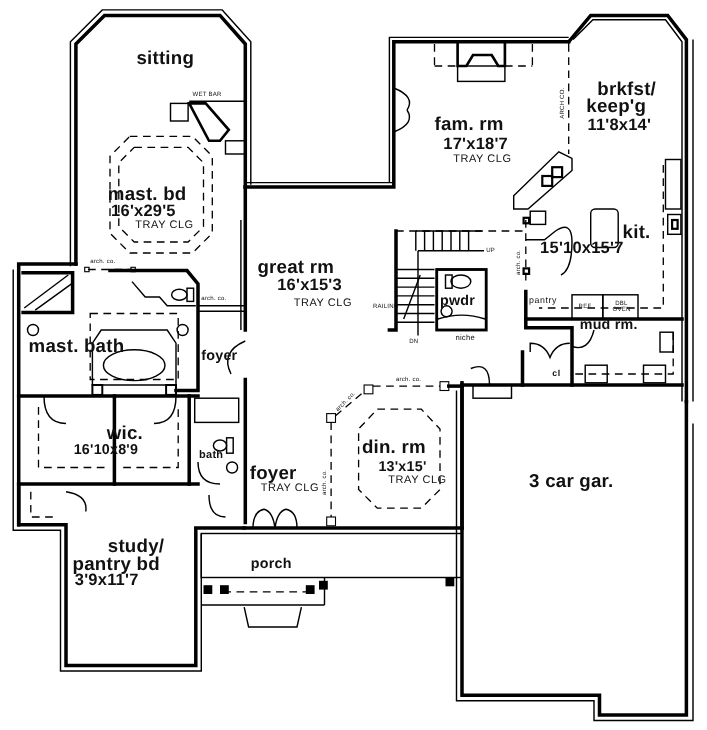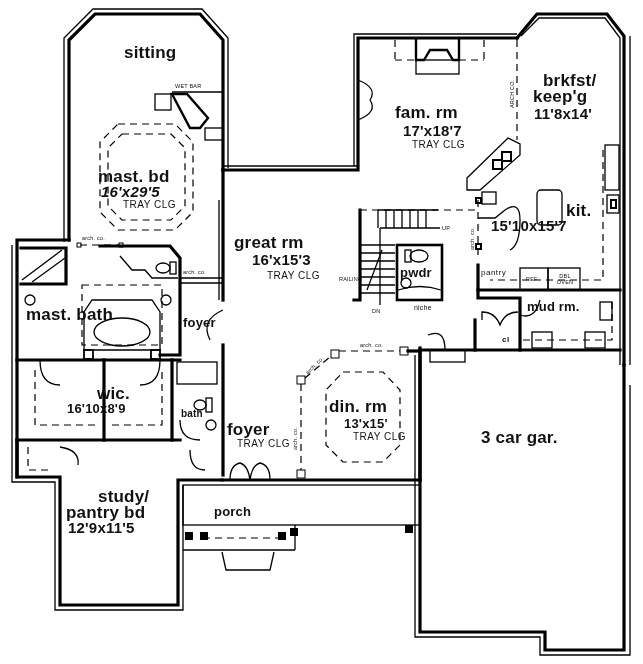--- a/index.html
+++ b/index.html
@@ -211,21 +211,21 @@
     <rect class="wt" x="585" y="332" width="20" height="16"></rect>
     <rect class="wt" x="600" y="302" width="12" height="18"></rect>
     <path class="wt" d="M520,315 Q535,320 540,300"></path>
   </g>
 </svg>
 
 <div class="lbl big" style="left:124px;top:44px;">sitting</div>
 <div class="lbl tiny" style="left:175px;top:84px;">WET BAR</div>
 
 <div class="lbl big" style="left:98px;top:168px;">mast. bd</div>
-<div class="lbl dim" style="left:101px;top:184px;font-style:italic;">16'x29'5</div>
+<div class="lbl dim" style="left:101px;top:184px;">16'x29'5</div>
 <div class="lbl tray" style="left:123px;top:200px;">TRAY CLG</div>
 
 <div class="lbl big" style="left:234px;top:234px;">great  rm</div>
 <div class="lbl dim" style="left:252px;top:252px;">16'x15'3</div>
 <div class="lbl tray" style="left:267px;top:271px;">TRAY CLG</div>
 
 <div class="lbl big" style="left:395px;top:104px;">fam. rm</div>
 <div class="lbl dim" style="left:403px;top:123px;">17'x18'7</div>
 <div class="lbl tray" style="left:412px;top:140px;">TRAY CLG</div>
 
@@ -246,30 +246,30 @@
 
 <div class="lbl big" style="left:227px;top:421px;">foyer</div>
 <div class="lbl tray" style="left:237px;top:439px;">TRAY CLG</div>
 
 <div class="lbl big" style="left:329px;top:398px;">din. rm</div>
 <div class="lbl mid" style="left:344px;top:417px;">13'x15'</div>
 <div class="lbl tray" style="left:353px;top:432px;">TRAY CLG</div>
 
 <div class="lbl big" style="left:481px;top:429px;">3 car gar.</div>
 
-<div class="lbl mid" style="left:527px;top:300px;">mud rm.</div>
+<div class="lbl mid" style="left:527px;top:288px;">mud rm.</div>
 <div class="lbl mid" style="left:400px;top:266px;">pwdr</div>
 <div class="lbl tray" style="left:481px;top:269px;font-size:8px;text-align:center;">pantry</div>
 <div class="lbl tray" style="left:502px;top:336px;font-size:8px;font-weight:bold;">cl</div>
 
 <div class="lbl big" style="left:98px;top:488px;">study/</div>
 <div class="lbl big" style="left:66px;top:504px;">pantry bd</div>
-<div class="lbl dim" style="left:68px;top:520px;">12'9x11'5</div>
-
-<div class="lbl mid" style="left:214px;top:505px;">porch</div>
+<div class="lbl dim" style="left:68px;top:520px;">3'9x11'7</div>
+
+<div class="lbl mid" style="left:228px;top:505px;">porch</div>
 
 <div class="lbl tiny" style="left:82px;top:236px;">arch. co.</div>
 <div class="lbl tiny" style="left:183px;top:270px;">arch. co.</div>
 <div class="lbl tiny" style="left:360px;top:343px;">arch. co.</div>
 <div class="lbl tiny rot" style="left:305px;top:372px;transform:rotate(-45deg);">arch. co.</div>
 <div class="lbl tiny rot" style="left:293px;top:450px;transform:rotate(-90deg);">arch. co.</div>
 <div class="lbl tiny rot" style="left:510px;top:108px;transform:rotate(-90deg);">ARCH CO.</div>
 <div class="lbl tiny rot" style="left:470px;top:250px;transform:rotate(-90deg);">arch. co.</div>
 
 <div class="lbl tiny" style="left:339px;top:277px;">RAILING</div>

